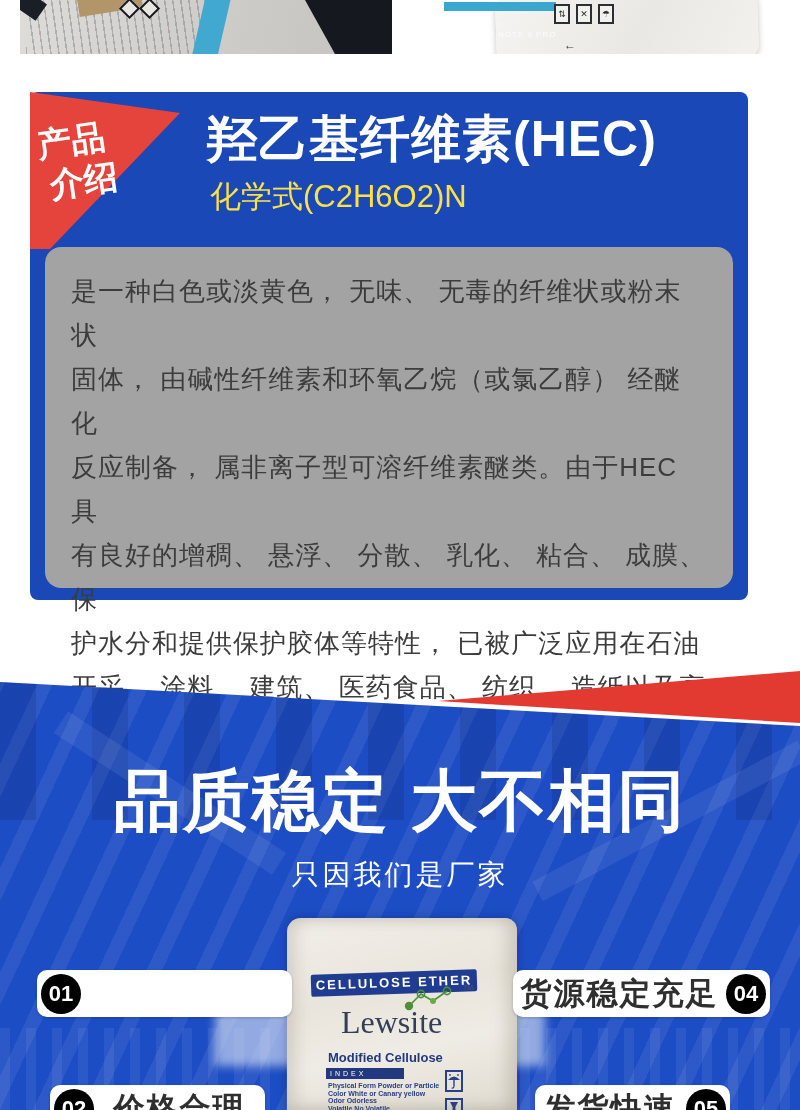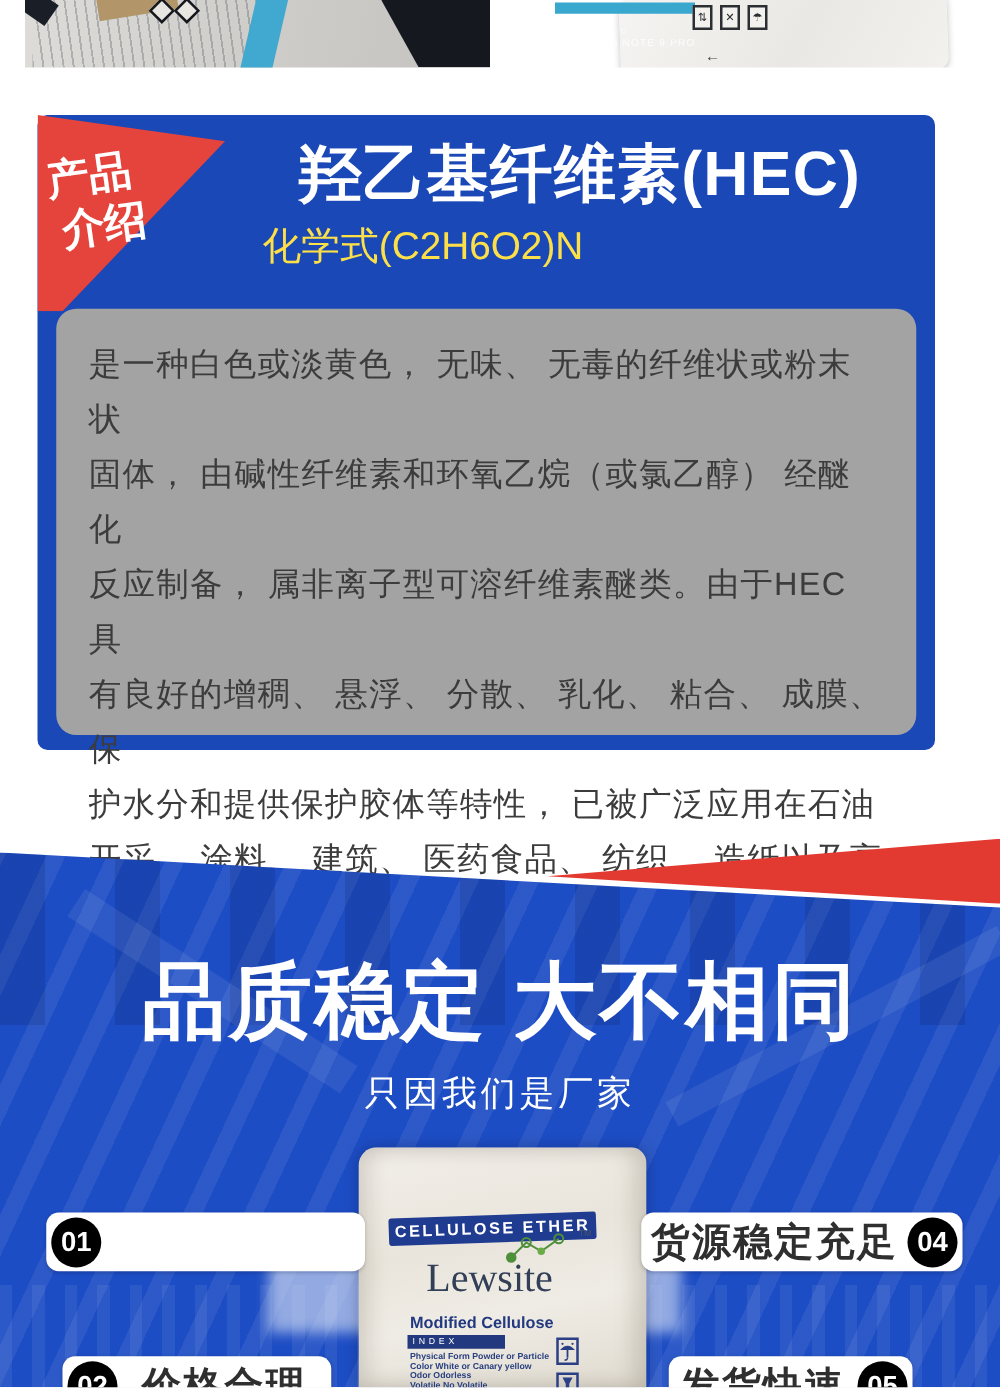--- a/index.html
+++ b/index.html
@@ -29,21 +29,21 @@
   .pr-watermark { position:absolute; left:60px; top:20px; color:rgba(255,255,255,.8); }
   .pr-wm-dots { font-size:8px; letter-spacing:4px; }
   .pr-wm-text { font-size:8px; letter-spacing:1px; margin-top:1px; }
 
   
   .intro { position:absolute; left:30px; top:92px; width:718px; height:508px; background:#1a48b7; border-radius:8px; }
   .intro-badge { position:absolute; left:0; top:0; width:170px; height:160px; background:#e5443c;
      clip-path:polygon(0 0,150px 21px,20px 157px,0 157px); }
   .badge-text { position:absolute; left:10px; top:28px; transform:rotate(-8deg); color:#fff; font-weight:800; font-size:34px; line-height:41px; }
   .badge-line2 { padding-left:7px; }
-  .intro-title { position:absolute; left:177px; top:14px; color:#fff; font-size:50px; font-weight:800; letter-spacing:1px;margin-left:32px; }
+  .intro-title { position:absolute; left:177px; top:14px; color:#fff; font-size:50px; font-weight:800; letter-spacing:1px; }
   .intro-formula { position:absolute; left:180px; top:84px; color:#fde047; font-size:31px; font-weight:400; }
   .desc-box { position:absolute; left:15px; top:155px; width:688px; height:341px; background:#a3a3a3; border-radius:16px; }
   .desc-text { margin:22px 26px; font-size:26px; line-height:44px; letter-spacing:1px; color:#3c3c3c; white-space:pre-line; }
 
   
   .banner { position:absolute; left:0; top:660px; width:652px; height:450px; }
   .bn-red { position:absolute; left:0; top:0; width:800px; height:80px; background:#e23a30;
      clip-path:polygon(438px 41px,800px 11px,800px 63px); }
   .bn-blue { position:absolute; left:0; top:0; width:800px; height:450px; background:#1d4dc4;
      clip-path:polygon(0 22px,800px 66px,800px 450px,0 450px); }

